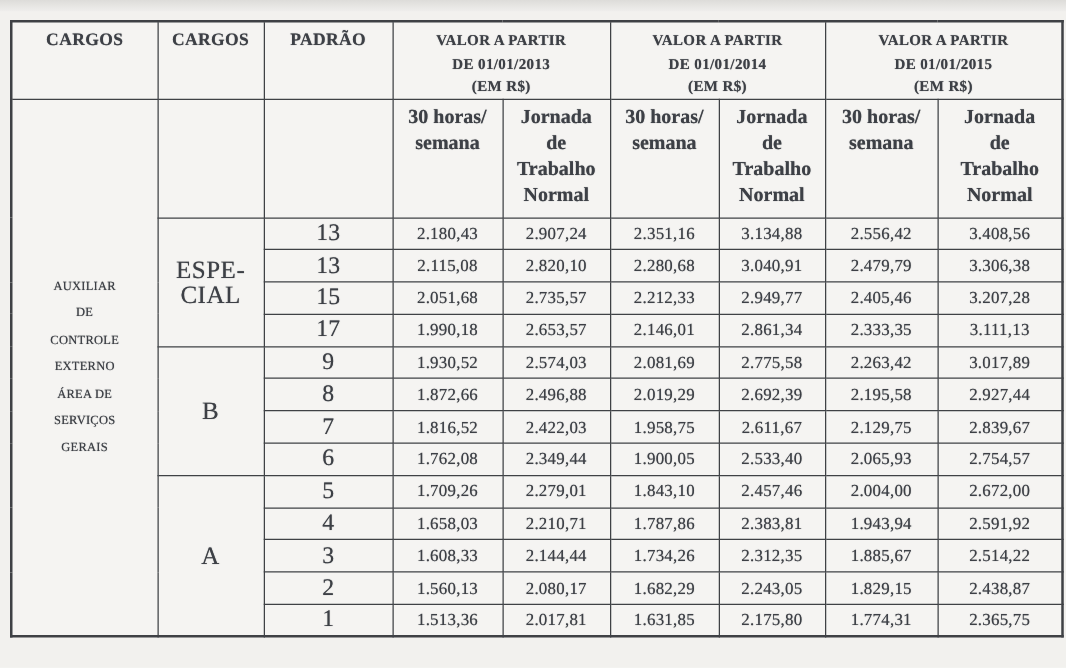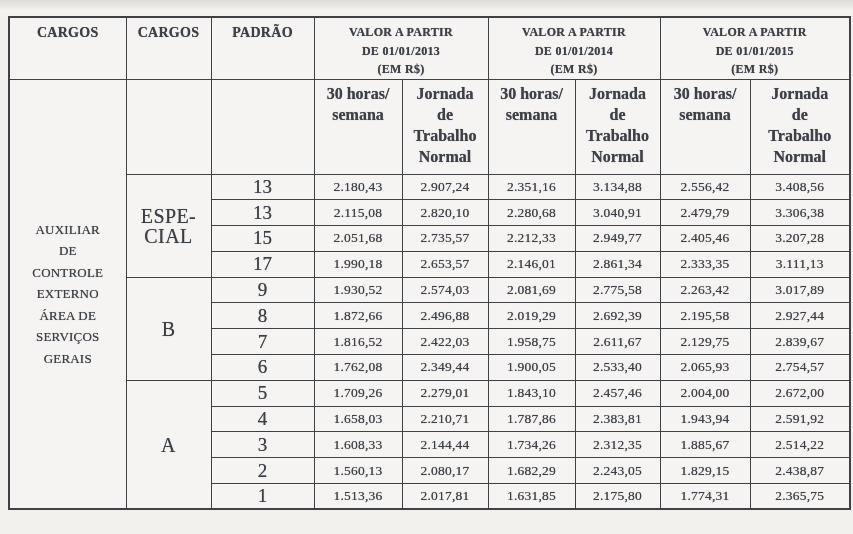--- a/index.html
+++ b/index.html
@@ -43,21 +43,21 @@
   tr.h1 th.year-head{
     padding-top:5px;font-size:12px;line-height:18.5px;
   }
   tr.h2{height:94px;}
   tr.h2 th.subhead{
     vertical-align:top;padding-top:3px;
     font-weight:bold;font-size:16px;line-height:21px;
   }
   td.cargo-cell{
     vertical-align:middle;
-    font-weight:bold;font-size:13px;line-height:21.5px;
+    font-weight:bold;font-size:10px;line-height:21.5px;
     letter-spacing:0.2px;
   }
   td.classe-cell{
     vertical-align:middle;
     font-weight:normal;font-size:20px;line-height:20px;
     letter-spacing:0.4px;
   }
   tr.data-row{height:25.8px;}
   td.padrao-cell{
     vertical-align:middle;font-size:19px;

